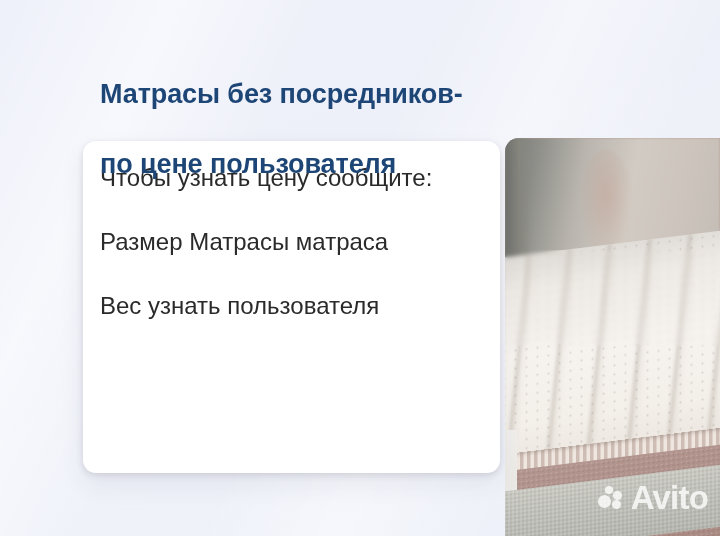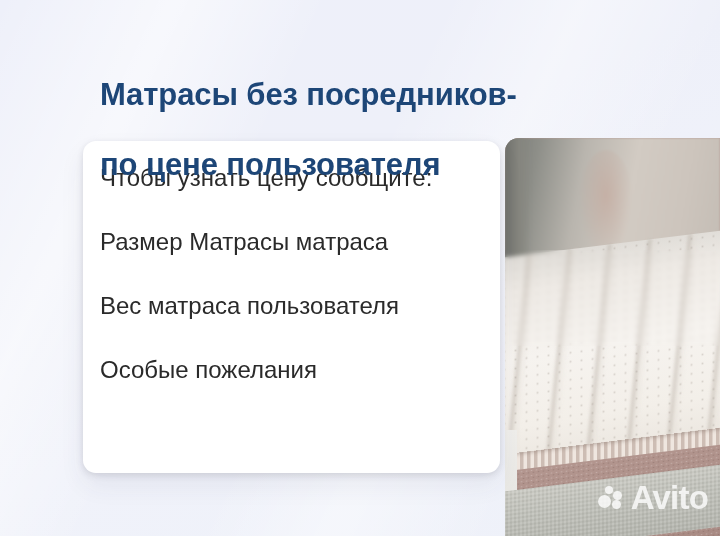--- a/index.html
+++ b/index.html
@@ -37,21 +37,21 @@
     pointer-events: none;
   }
 
   
   .headline {
     position: absolute;
     left: 100px;
     top: 42px;
     width: 430px;
     color: #1d4677;
-    font-size: 31px;
+    font-size: 27px;
     font-weight: bold;
     line-height: 35px;
     letter-spacing: -0.1px;
     z-index: 6;
     white-space: pre-line;
   }
   .headline-line { display: block; }
 
   
   .photo-panel {
@@ -306,18 +306,17 @@
 
   <div class="headline">
     <span class="headline-line">Матрасы без посредников-</span>
     <span class="headline-line">по цене пользователя</span>
   </div>
 
   <div class="info-card">
     <ul class="info-list">
       <li>Чтобы узнать цену сообщите:</li>
       <li>Размер Матрасы матраса</li>
-      <li>Вес матраса пользователя</li>
-      <li>Особые пожелания</li>
+      <li>Вес узнать пользователя</li>
     </ul>
   </div>
 
 </div>
 
 </body></html>

